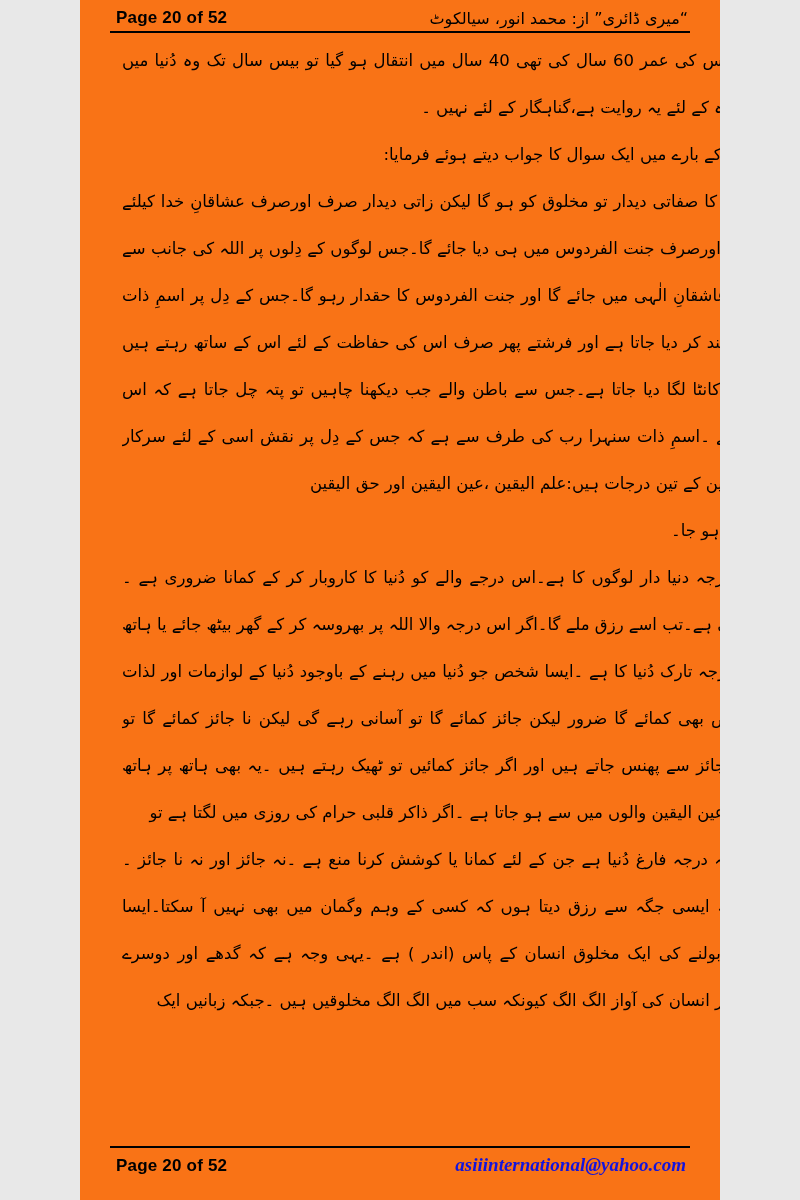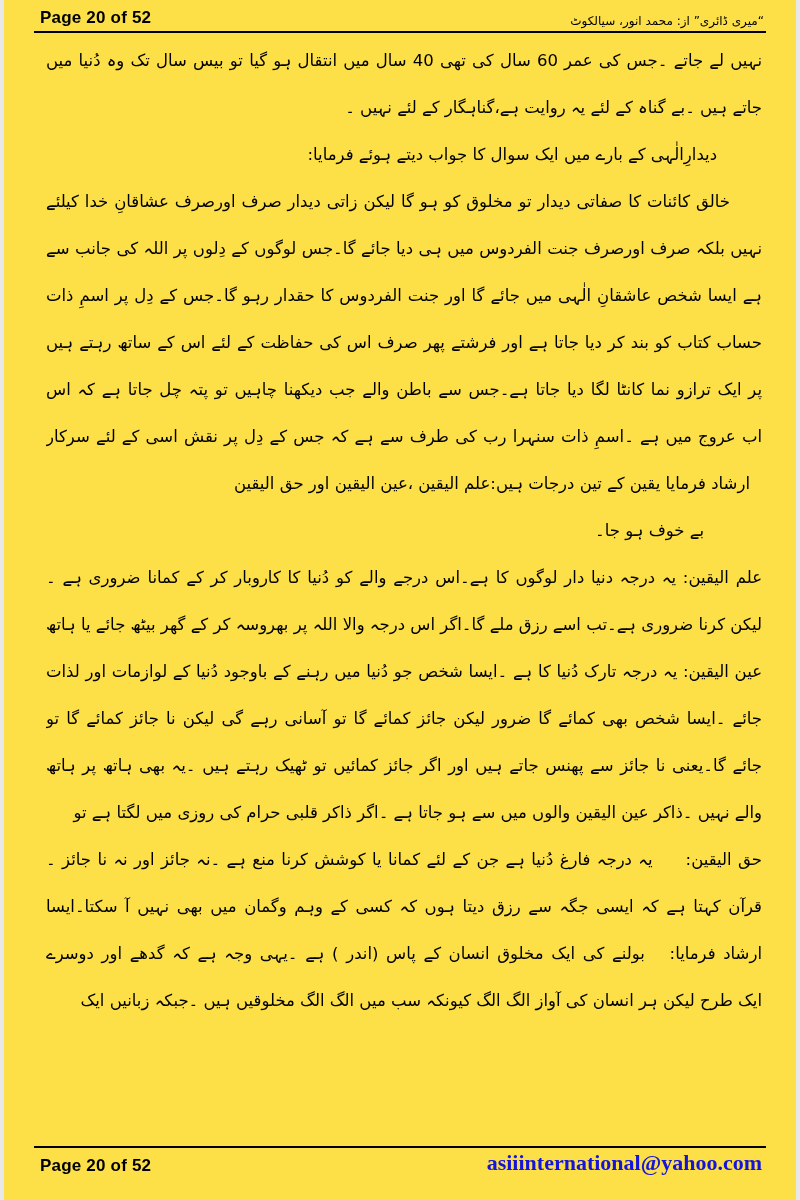--- a/index.html
+++ b/index.html
@@ -1,40 +1,40 @@
 <!DOCTYPE html>
 <html lang="ur"><head>
 <meta charset="utf-8">
 <style>
   html,body{margin:0;padding:0;background:#e8e8e8;}
   #page{
-    position:relative;width:792px;height:1200px;background:#fde047;
+    position:relative;width:640px;height:1200px;background:#f97316;
     margin:0 auto;overflow:hidden;color:#000;
   }
   
   .hf-row{
     position:absolute;left:30px;right:30px;display:flex;
     justify-content:space-between;align-items:flex-end;
   }
   #header-row{top:4px;height:24px;}
   #footer-row{top:1150px;height:26px;}
   .page-label{
     font-family:"Liberation Sans",sans-serif;font-weight:bold;
     font-size:17px;letter-spacing:.2px;padding-left:6px;
   }
   .urdu-title{
     font-family:"DejaVu Sans",sans-serif;direction:rtl;
-    font-size:12px;padding-right:2px;
+    font-size:16px;padding-right:2px;
   }
   .rule{position:absolute;left:30px;right:30px;border-top:2px solid #000;}
   #header-rule{top:31px;}
   #footer-rule{top:1146px;}
   .email{
-    font-family:"Liberation Serif",serif;font-weight:bold;
-    font-size:22px;color:#1414dc;text-decoration:none;padding-right:4px;
+    font-family:"Liberation Serif",serif;font-style:italic;font-weight:bold;
+    font-size:19px;color:#1414dc;text-decoration:none;padding-right:4px;
   }
   
   #body-text{
     position:absolute;top:38px;left:30px;width:740px;
     padding:0 12px;box-sizing:border-box;
   }
   .line{
     direction:rtl;unicode-bidi:embed;
     font-family:"DejaVu Sans",sans-serif;
     font-size:16.5px;height:47px;line-height:46px;

